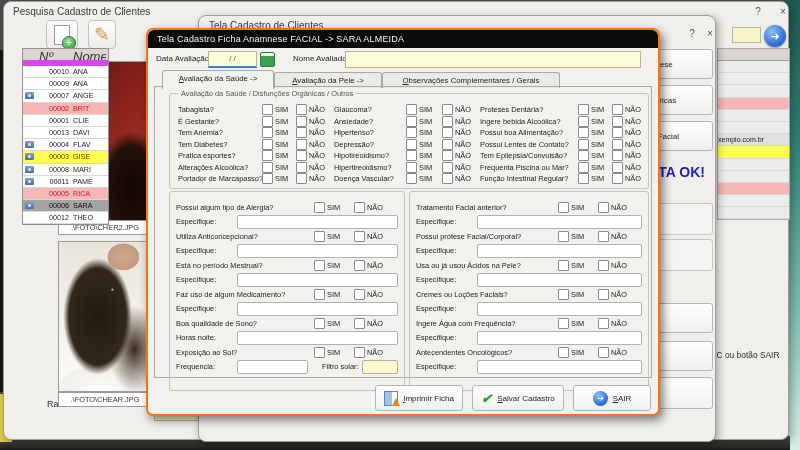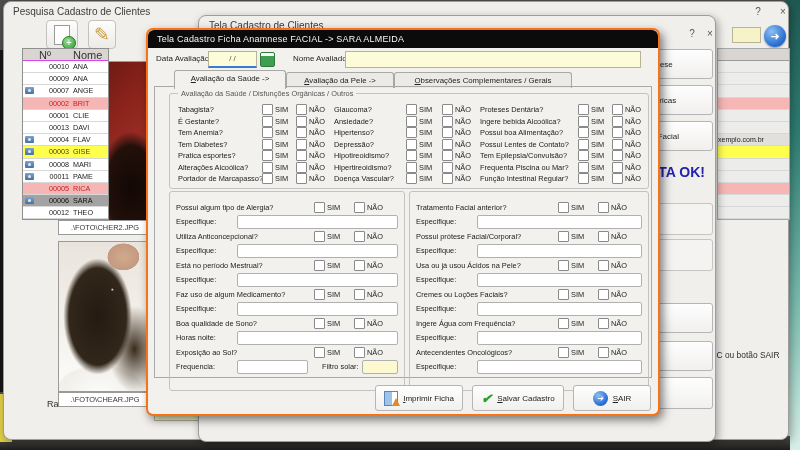--- a/index.html
+++ b/index.html
@@ -22,21 +22,21 @@
   .tbicon{width:30px;height:27px;background:linear-gradient(#fdfdfc,#ecebe8);
     border:1px solid #c2c1be;border-radius:4px;display:flex;align-items:center;justify-content:center;}
   .ic-add{width:14px;height:18px;background:#fff;border:1px solid #9a9a9a;position:relative;}
   .ic-add::after{content:"+";position:absolute;right:-7px;bottom:-6px;width:12px;height:12px;
     background:radial-gradient(circle at 35% 30%,#8fdc8f,#2f9e2f);border:1px solid #1d7a1d;
     border-radius:50%;color:#fff;font-size:10px;line-height:11px;text-align:center;}
   .ic-edit::before{content:"\270E";font-size:19px;color:#c79a3d;}
   
   .tbl{left:18px;top:46px;width:85px;background:#fff;border:1px solid #8f8f8f;z-index:3;}
   .thead{display:grid;grid-template-columns:14px 34px 35px;background:#d9d6d2;
-    border-bottom:1px solid #d946ef;height:11px;font-size:11px;color:#333;}
+    border-bottom:6px solid #d946ef;height:11px;font-size:13px;color:#333;font-style:italic;}
   .thead span{overflow:hidden;white-space:nowrap;padding-left:2px;}
   .trow{display:grid;grid-template-columns:14px 34px 35px;height:11.2px;
     border-bottom:1px solid #d8d8d8;font-size:7.2px;color:#222;background:#fff;
     align-items:center;overflow:hidden;}
   .trow .tnum{text-align:right;padding-right:2px;overflow:hidden;}
   .trow .tname{overflow:hidden;white-space:nowrap;padding-left:2px;}
   .trow.pink{background:#f6b6b6;color:#c42020;}
   .trow.yellow{background:#ffff4e;color:#5a3a00;}
   .trow.selected{background:#a3a3a3;color:#0d0d0d;}
   .cam{width:9px;height:7px;margin-left:2px;border-radius:1px;
@@ -85,21 +85,21 @@
   .modal{left:146px;top:28px;width:510px;height:384px;background:#f2f1ee;
     border:2px solid #f97316;border-radius:7px;box-shadow:3px 4px 10px rgba(0,0,0,.5);z-index:50;}
   .mbar{left:0;top:0;width:100%;height:18px;background:#0b0b0b;border-radius:6px 6px 0 0;}
   .mtitle{left:9px;top:4px;font-size:9px;color:#f5f5f5;white-space:nowrap;letter-spacing:.2px;}
   .mlab{font-size:8px;color:#222;white-space:nowrap;}
   .minput{background:#fdfcd8;border:1px solid #b8b494;font-size:8px;color:#555;}
   .mdate{border-bottom:2px solid #3a7bd5;text-align:center;line-height:14px;}
   .ic-cal{background:linear-gradient(#fdfdfd 3px,#3f9e4f 3px);border:1px solid #2c7a3c;border-radius:2px;}
   .tab{position:absolute;border:1px solid #a8a8a8;border-bottom:none;border-radius:3px 3px 0 0;
     background:#eceae6;font-size:7.8px;color:#222;text-align:center;line-height:15px;
-    overflow:hidden;white-space:nowrap;margin-left:12px;}
+    overflow:hidden;white-space:nowrap;}
   .tab.active{background:#f2f1ee;height:18px;line-height:16px;z-index:2;}
   .tab::first-letter{text-decoration:underline;}
   .panel{left:6px;top:56px;width:496px;height:290px;border:1px solid #a8a8a8;position:absolute;}
   .gbox{position:absolute;border:1px solid #c3c3c3;border-radius:3px;}
   .glegend{position:absolute;top:-5px;left:8px;background:#f2f1ee;padding:0 3px;
     font-size:7.4px;color:#555;white-space:nowrap;z-index:1;}
   .qlabel{font-size:7.4px;color:#1a1a1a;overflow:hidden;white-space:nowrap;}
   .cbp{display:flex;align-items:center;gap:2px;}
   .cbox{width:9px;height:9px;background:#fff;border:1px solid #8a8a8a;border-radius:1px;flex:none;}
   .cbt{font-size:7.4px;color:#222;font-weight:normal;}

